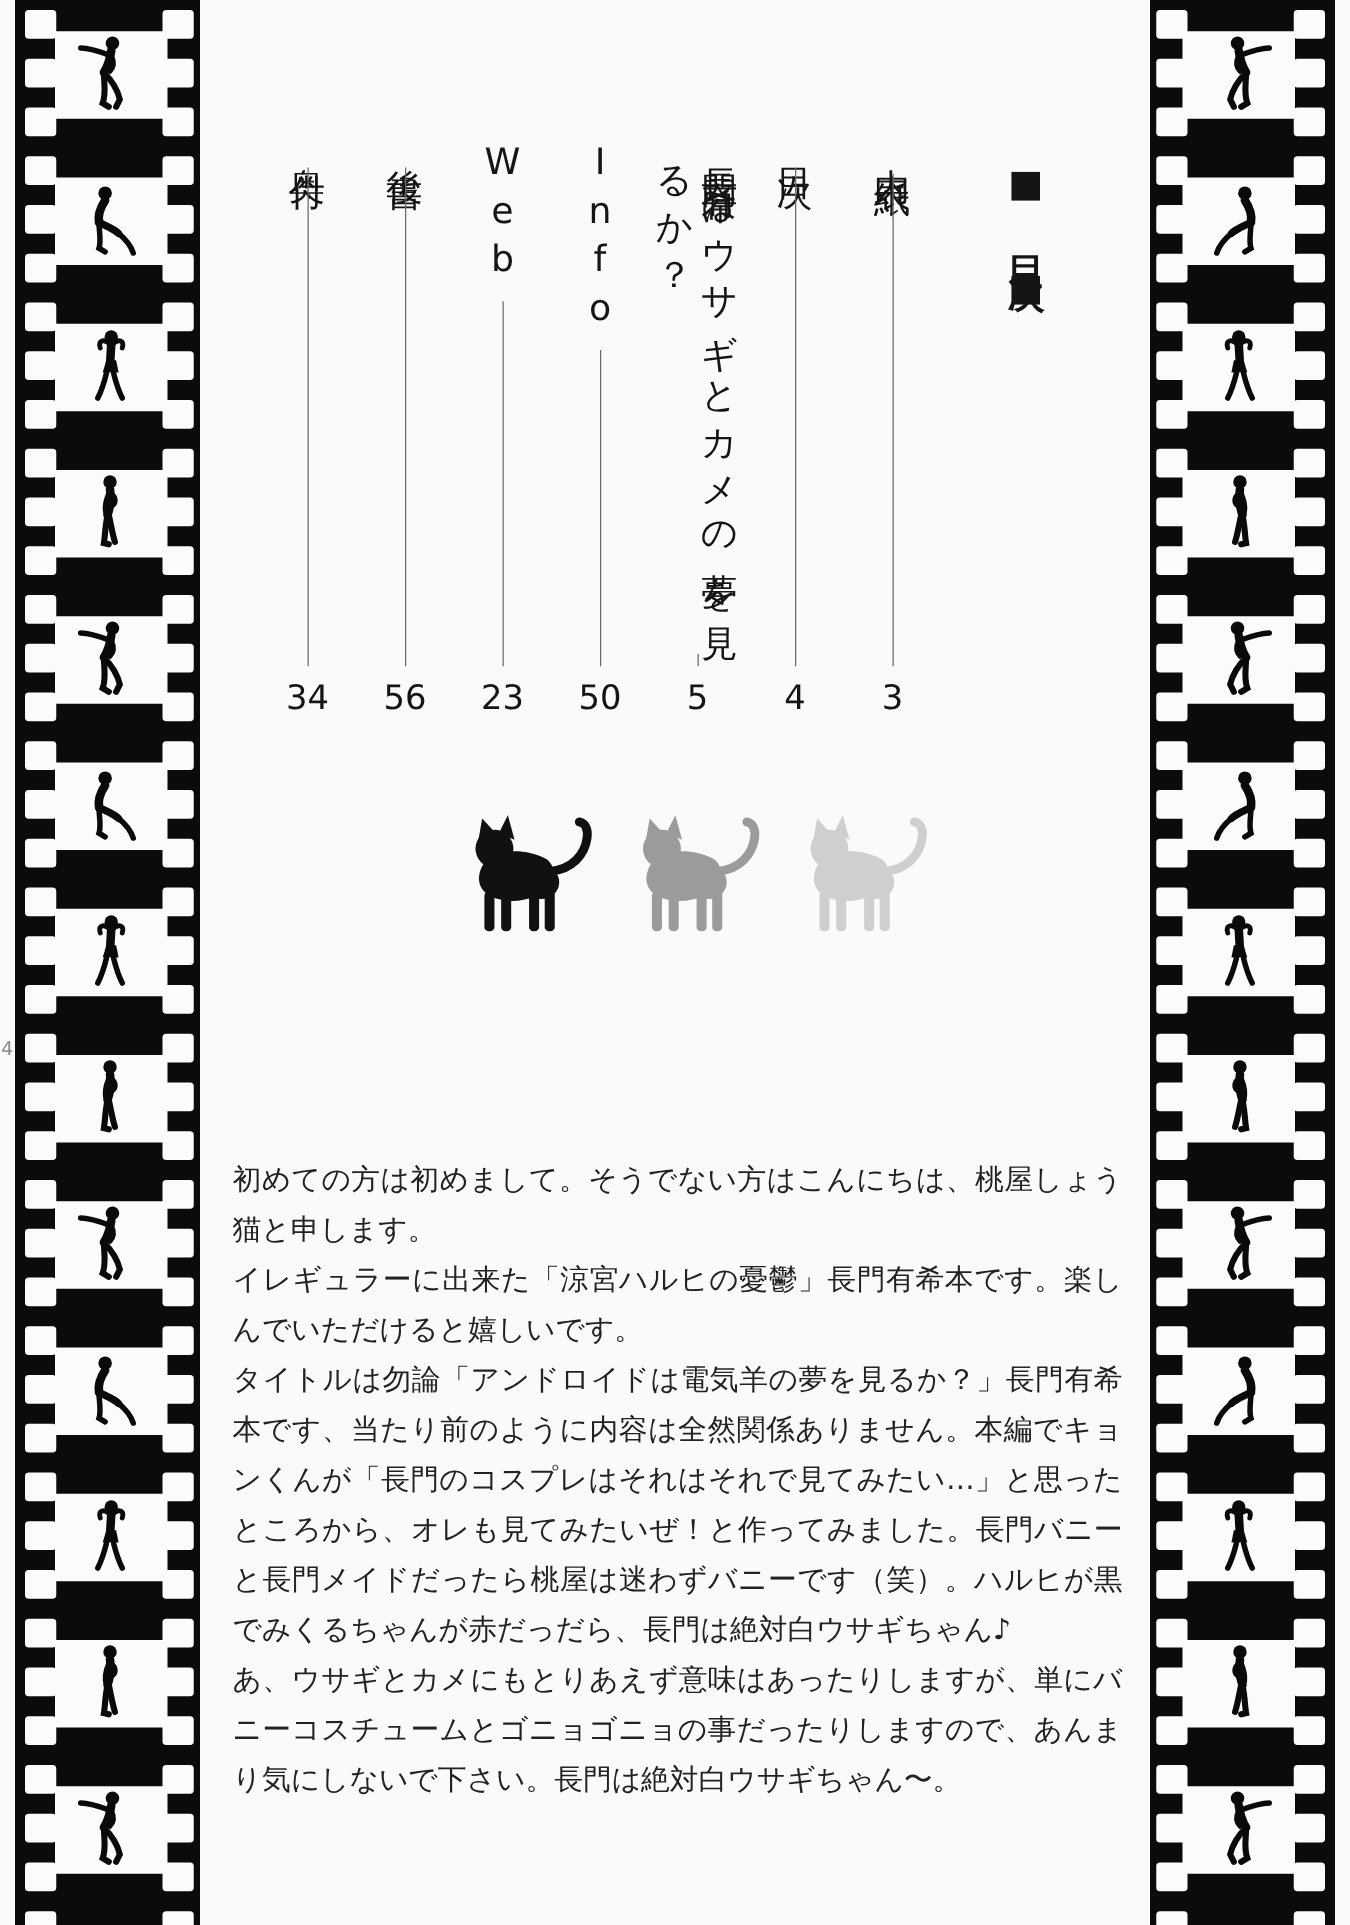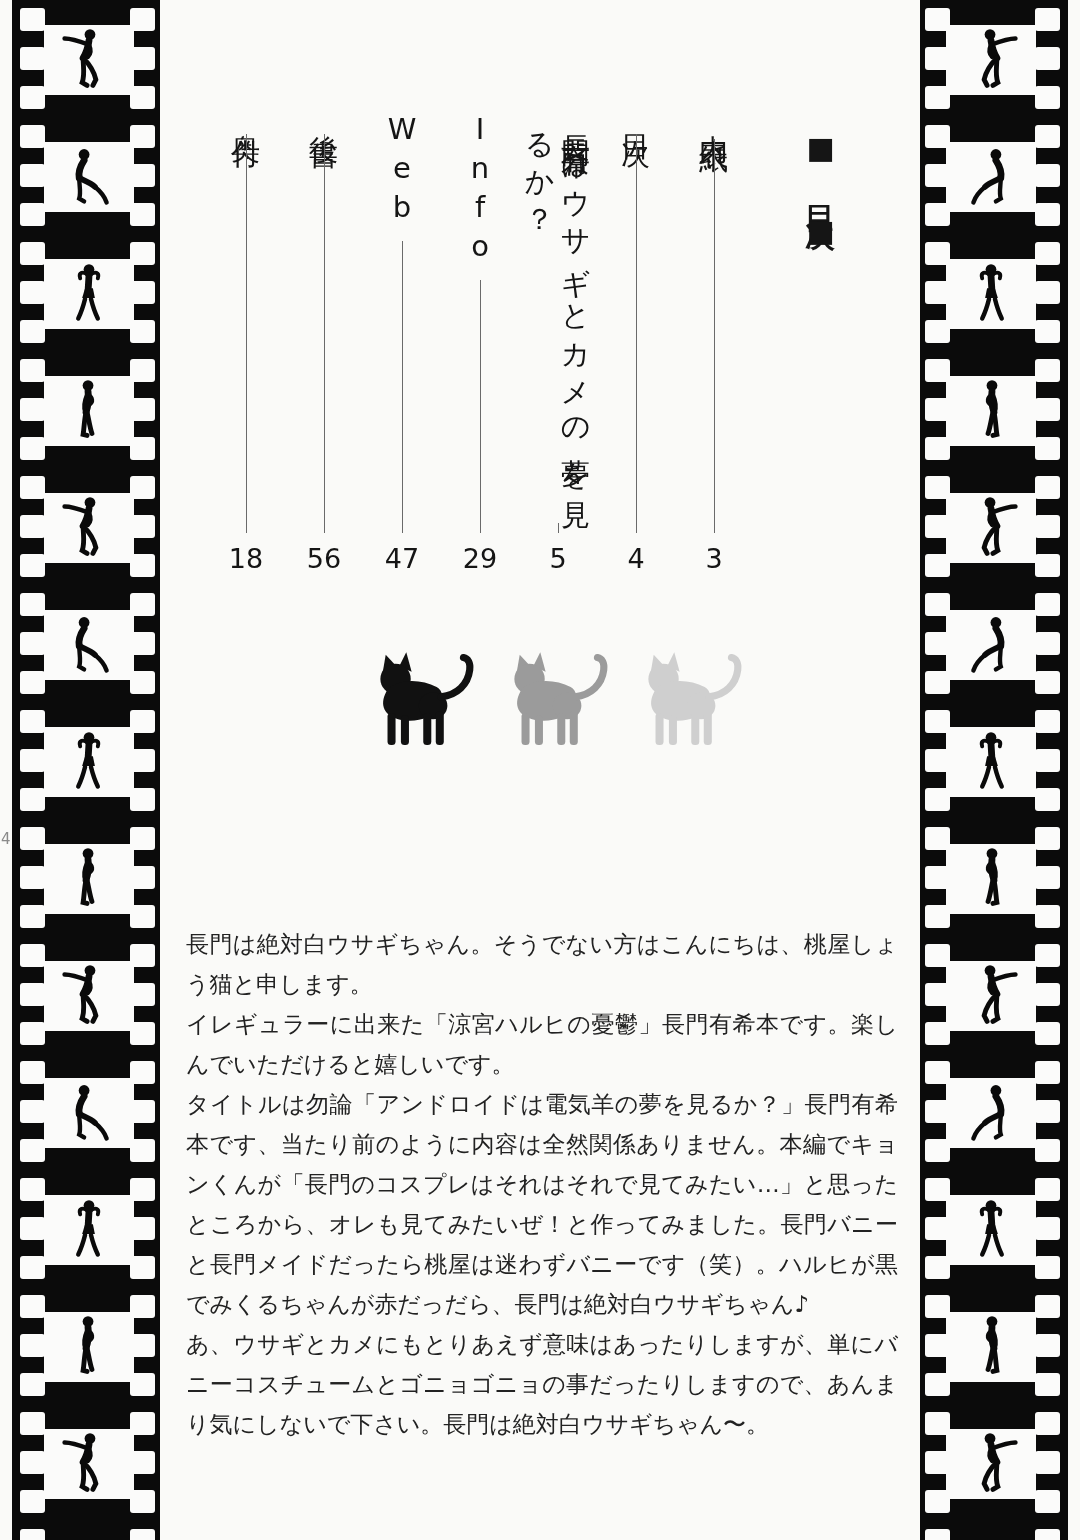--- a/index.html
+++ b/index.html
@@ -422,51 +422,51 @@
         <span class="toc-page">4</span>
       </div>
       <div class="toc-col">
         <span class="toc-label">長門有希はウサギとカメの夢を見るか？</span>
         <div class="toc-line"></div>
         <span class="toc-page">5</span>
       </div>
       <div class="toc-col">
         <span class="toc-label">Info</span>
         <div class="toc-line"></div>
-        <span class="toc-page">29</span>
+        <span class="toc-page">50</span>
       </div>
       <div class="toc-col">
         <span class="toc-label">Web</span>
         <div class="toc-line"></div>
-        <span class="toc-page">47</span>
+        <span class="toc-page">23</span>
       </div>
       <div class="toc-col">
         <span class="toc-label">後書</span>
         <div class="toc-line"></div>
         <span class="toc-page">56</span>
       </div>
       <div class="toc-col">
         <span class="toc-label">奥付</span>
         <div class="toc-line"></div>
-        <span class="toc-page">18</span>
+        <span class="toc-page">34</span>
       </div>
     </div>
 
   <div class="cats" id="cats">
       <svg viewBox="0 0 150 120" style="color: rgb(17, 17, 17);">
         <use href="#cat-shape"></use>
       </svg>
       <svg viewBox="0 0 150 120" style="color: rgb(155, 155, 155);">
         <use href="#cat-shape"></use>
       </svg>
       <svg viewBox="0 0 150 120" style="color: rgb(207, 207, 207);">
         <use href="#cat-shape"></use>
       </svg>
     </div>
 
   <div class="body-text" id="body-text">
-      <p>長門は絶対白ウサギちゃん。そうでない方はこんにちは、桃屋しょう猫と申します。</p>
+      <p>初めての方は初めまして。そうでない方はこんにちは、桃屋しょう猫と申します。</p>
       <p>イレギュラーに出来た「涼宮ハルヒの憂鬱」長門有希本です。楽しんでいただけると嬉しいです。</p>
       <p>タイトルは勿論「アンドロイドは電気羊の夢を見るか？」長門有希本です、当たり前のように内容は全然関係ありません。本編でキョンくんが「長門のコスプレはそれはそれで見てみたい…」と思ったところから、オレも見てみたいぜ！と作ってみました。長門バニーと長門メイドだったら桃屋は迷わずバニーです（笑）。ハルヒが黒でみくるちゃんが赤だっだら、長門は絶対白ウサギちゃん♪</p>
       <p>あ、ウサギとカメにもとりあえず意味はあったりしますが、単にバニーコスチュームとゴニョゴニョの事だったりしますので、あんまり気にしないで下さい。長門は絶対白ウサギちゃん〜。</p>
     </div>
 
 </div>
 
 </body></html>

